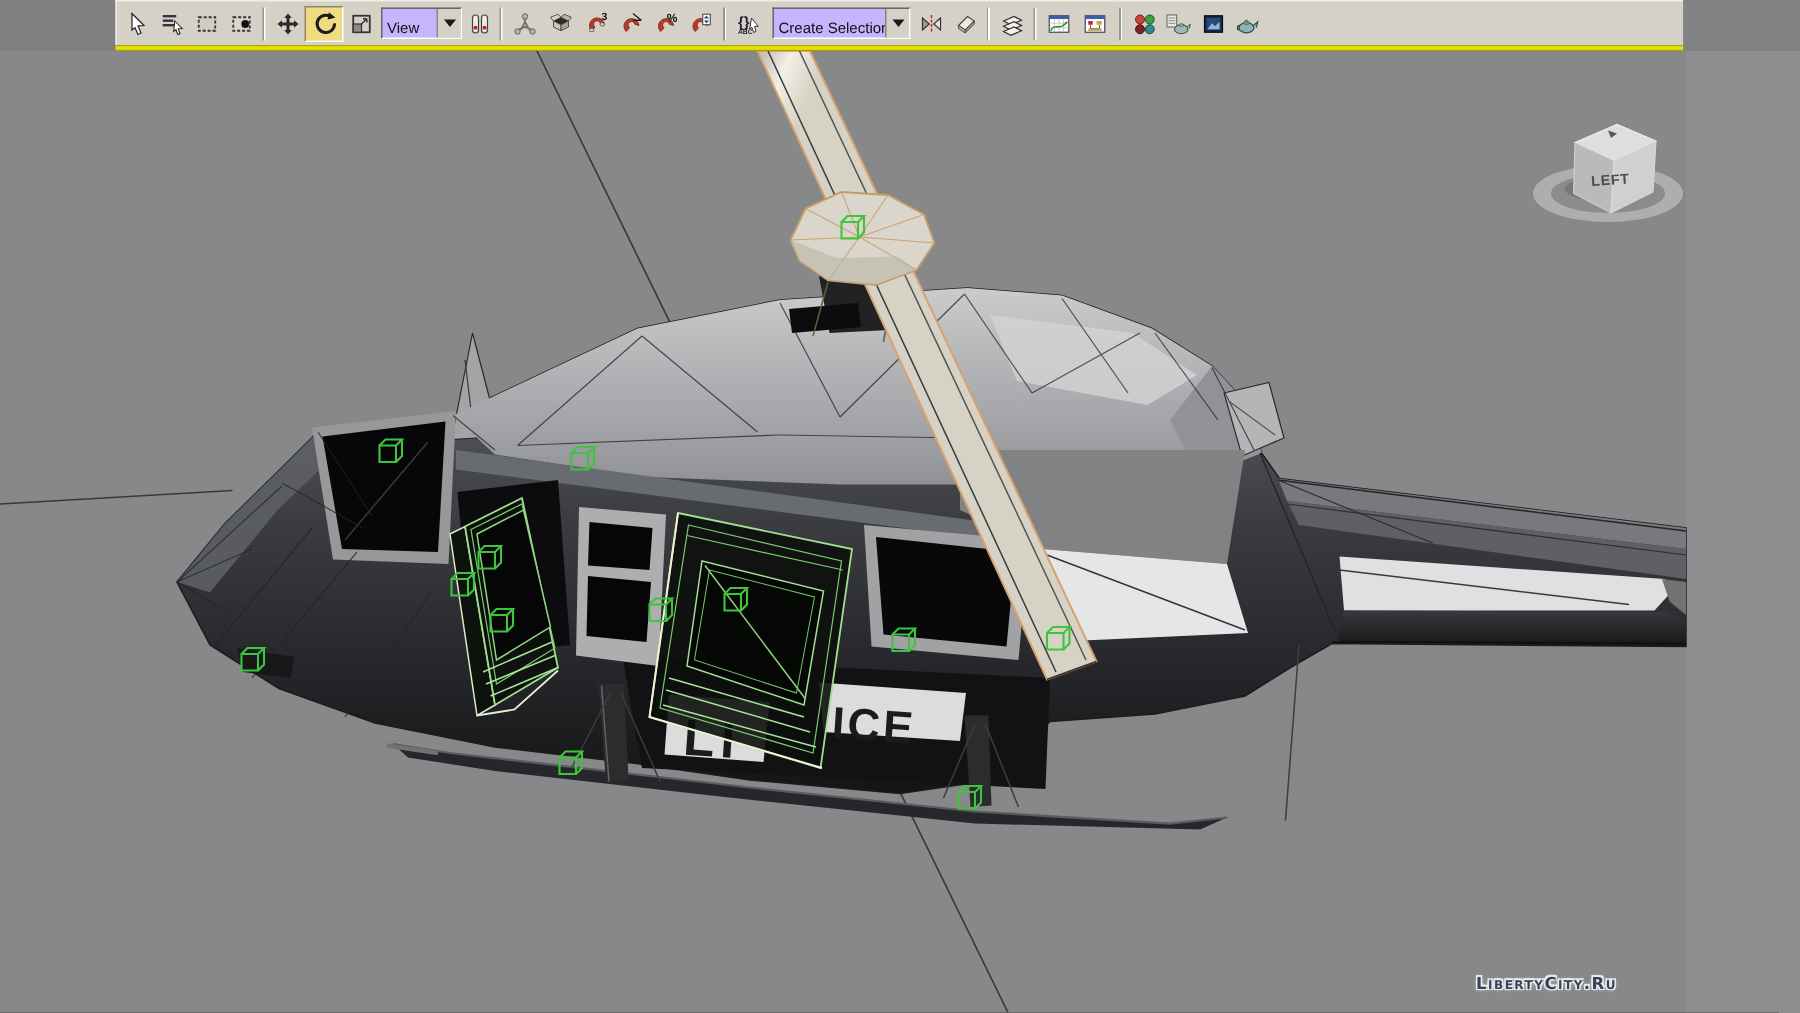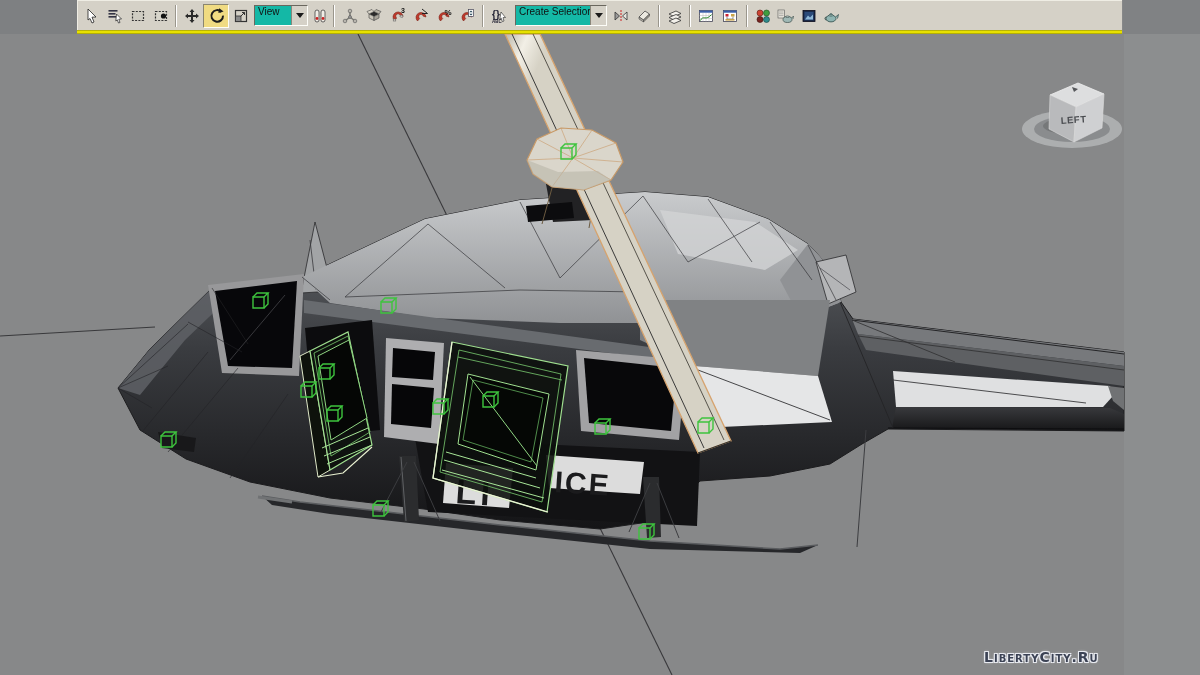--- a/index.html
+++ b/index.html
@@ -13,30 +13,30 @@
   #toolbar{position:absolute;left:77px;top:0;width:1045px;height:30px;background:#d5d1c7;
            border-left:1px solid #efede4;border-top:1px solid #efede4;box-sizing:border-box;
            display:flex;align-items:center;padding-left:2px;z-index:10;}
   #ybar{position:absolute;left:77px;top:30px;width:1045px;height:4px;z-index:10;
         background:linear-gradient(#97930a,#e8e100 30%,#e8e100 72%,#8c8708);}
   .tbtn{width:23px;height:24px;display:flex;align-items:center;justify-content:center;flex:0 0 auto;}
   .tbtn.wide{width:26px;}
   .tbtn.active{background:#f0db82;border:1px solid;border-color:#8a8670 #fffef4 #fffef4 #8a8670;box-sizing:border-box;}
   .tsep{width:2px;height:22px;flex:0 0 auto;margin:0 3px;
         background:linear-gradient(90deg,#9a968c 50%,#ffffff 50%);}
-  .combo{height:21px;background:#14b8a6;border:1px solid;border-color:#6a675e #fdfdf8 #fdfdf8 #6a675e;
-         display:flex;align-items:flex-start;flex:0 0 auto;margin:16px 2px;box-sizing:border-box;}
+  .combo{height:21px;background:#c4b5fd;border:1px solid;border-color:#6a675e #fdfdf8 #fdfdf8 #6a675e;
+         display:flex;align-items:flex-end;flex:0 0 auto;margin:16px 2px;box-sizing:border-box;}
   .combo .ctext{font-size:10px;color:#111;padding:0 3px;white-space:nowrap;overflow:hidden;flex:1;}
   .combo .cbtn{width:15px;height:100%;background:#d5d1c7;border-left:1px solid #8a867a;
                display:flex;align-items:center;justify-content:center;}
   .combo .cbtn i{width:0;height:0;border-left:4px solid transparent;border-right:4px solid transparent;
                  border-top:5px solid #1a1a1a;}
   #scene{position:absolute;left:0;top:0;z-index:1;}
   #watermark{position:absolute;left:984px;top:649px;z-index:5;font-family:"DejaVu Sans",sans-serif;
-             font-size:14px;font-weight:bold;font-variant:small-caps;letter-spacing:1px;color:#3b4254;
+             font-size:11px;font-weight:bold;font-variant:small-caps;letter-spacing:1px;color:#3b4254;
              text-shadow:-1px -1px 0 #e9ebf1,1px -1px 0 #e9ebf1,-1px 1px 0 #e9ebf1,1px 1px 0 #e9ebf1,0 0 3px #fff;}
 </style>
 </head>
 <body>
 
 <div id="stage">
 
   <div class="bg-topleft"></div>
   <div class="bg-topright"></div>
   <div class="bg-rightcol"></div>

